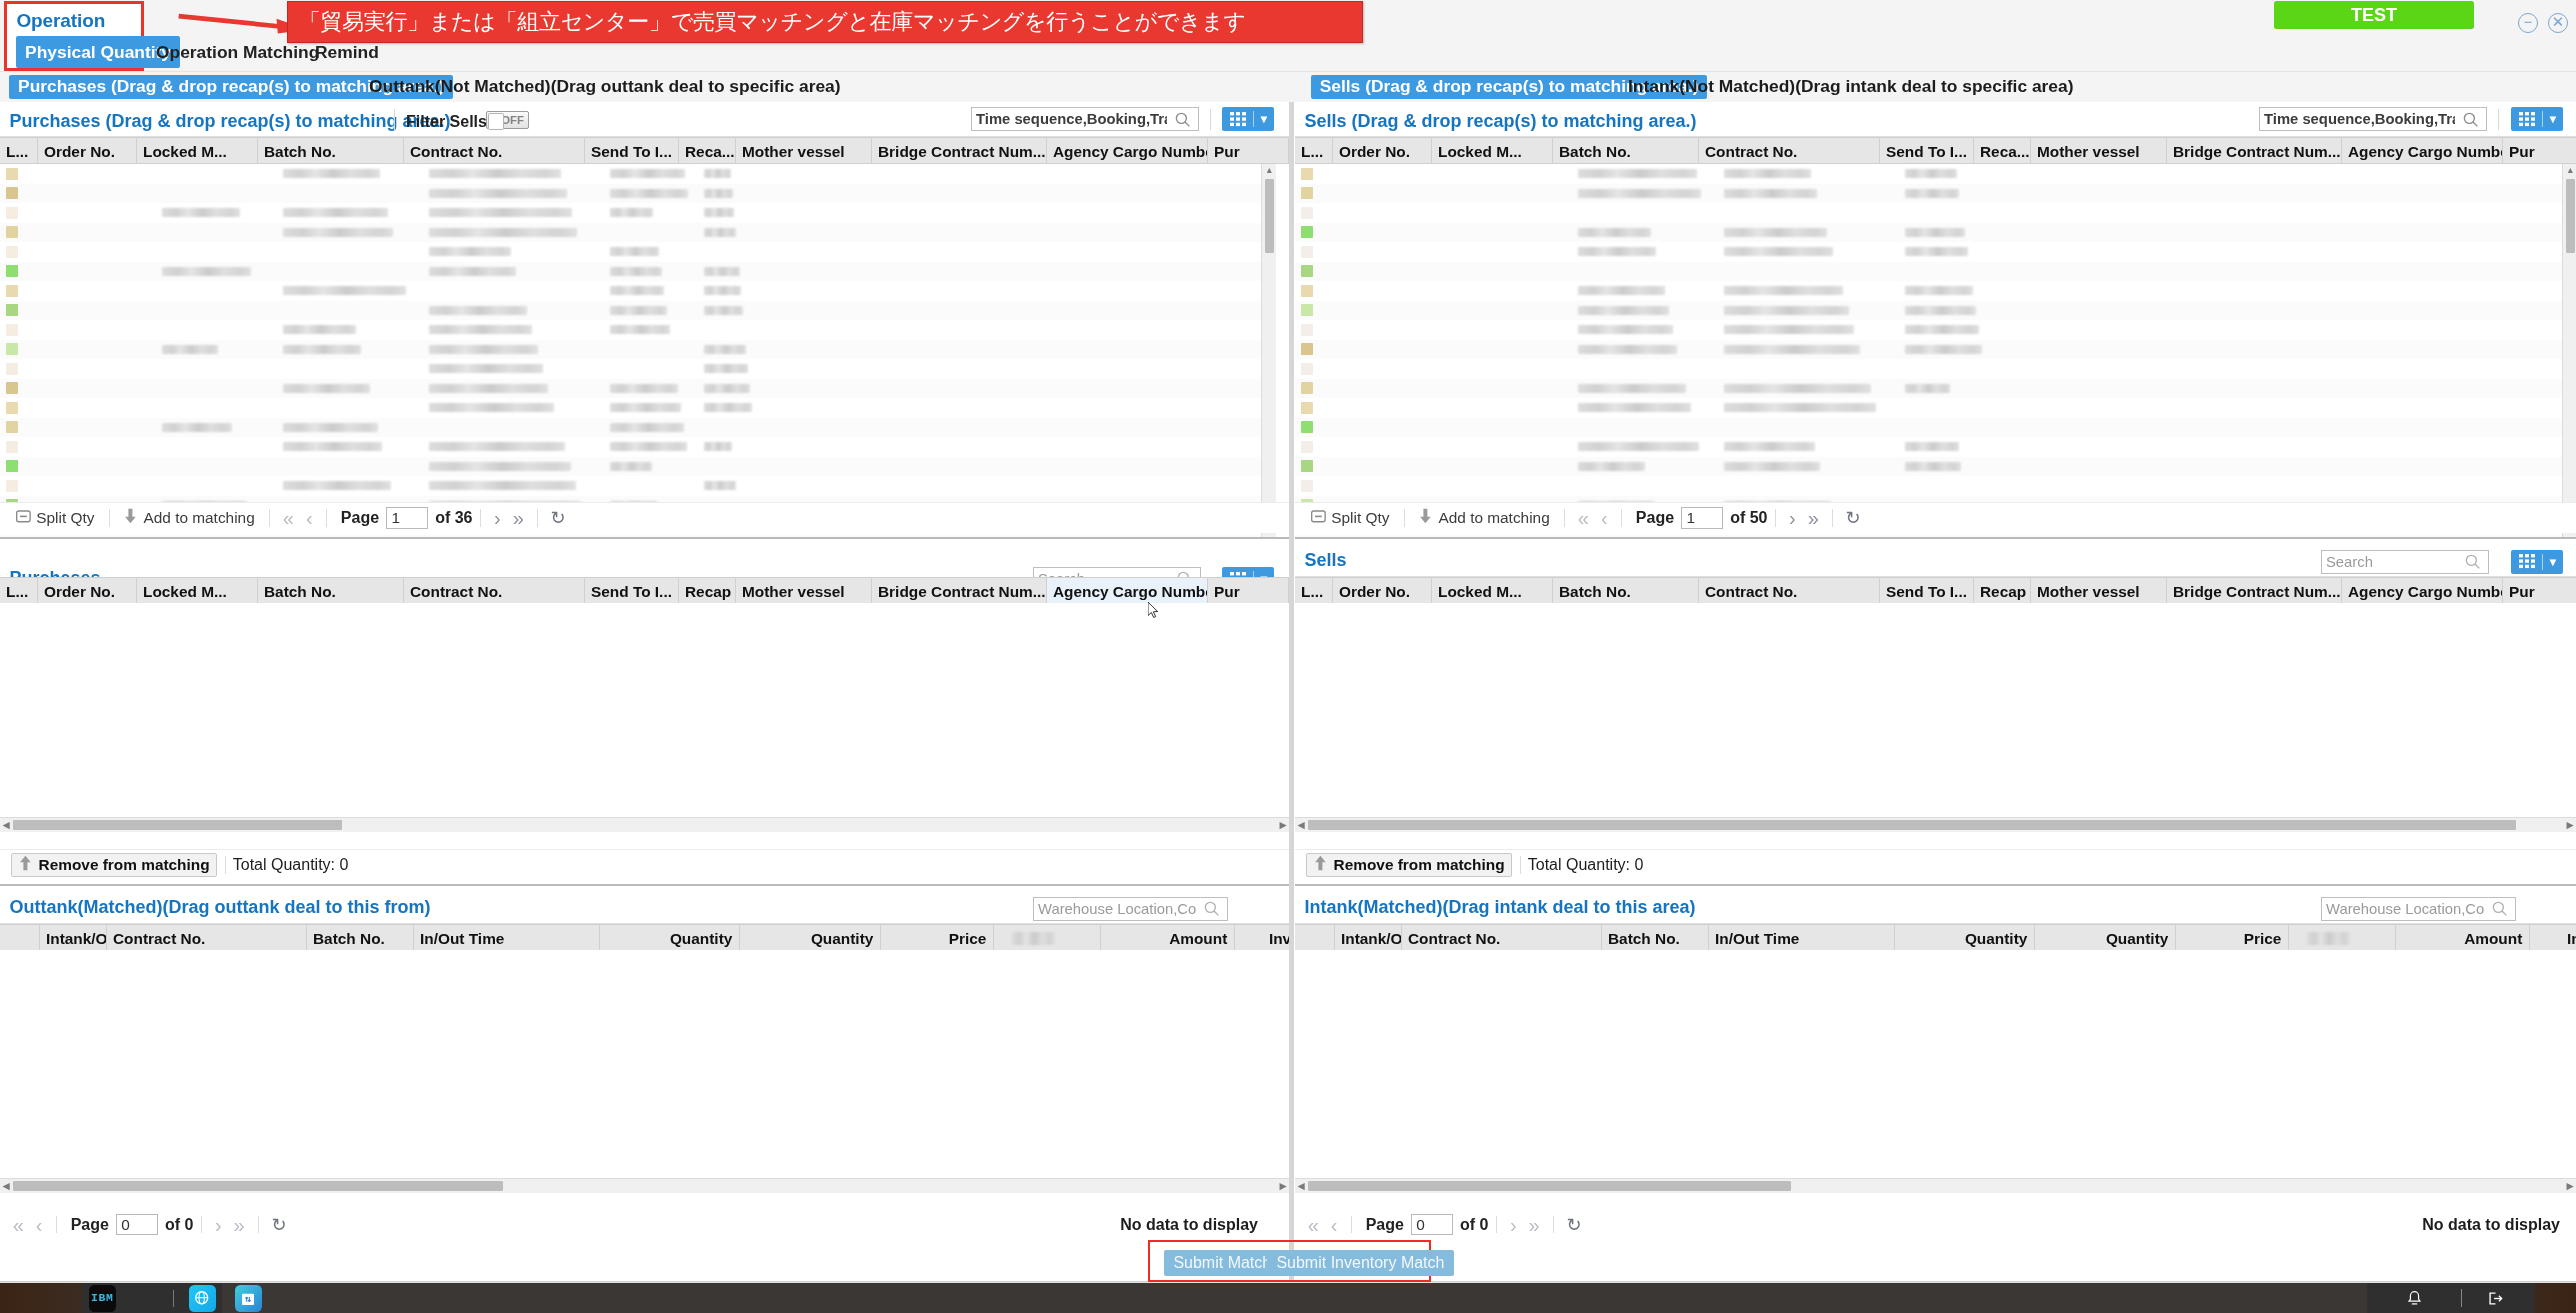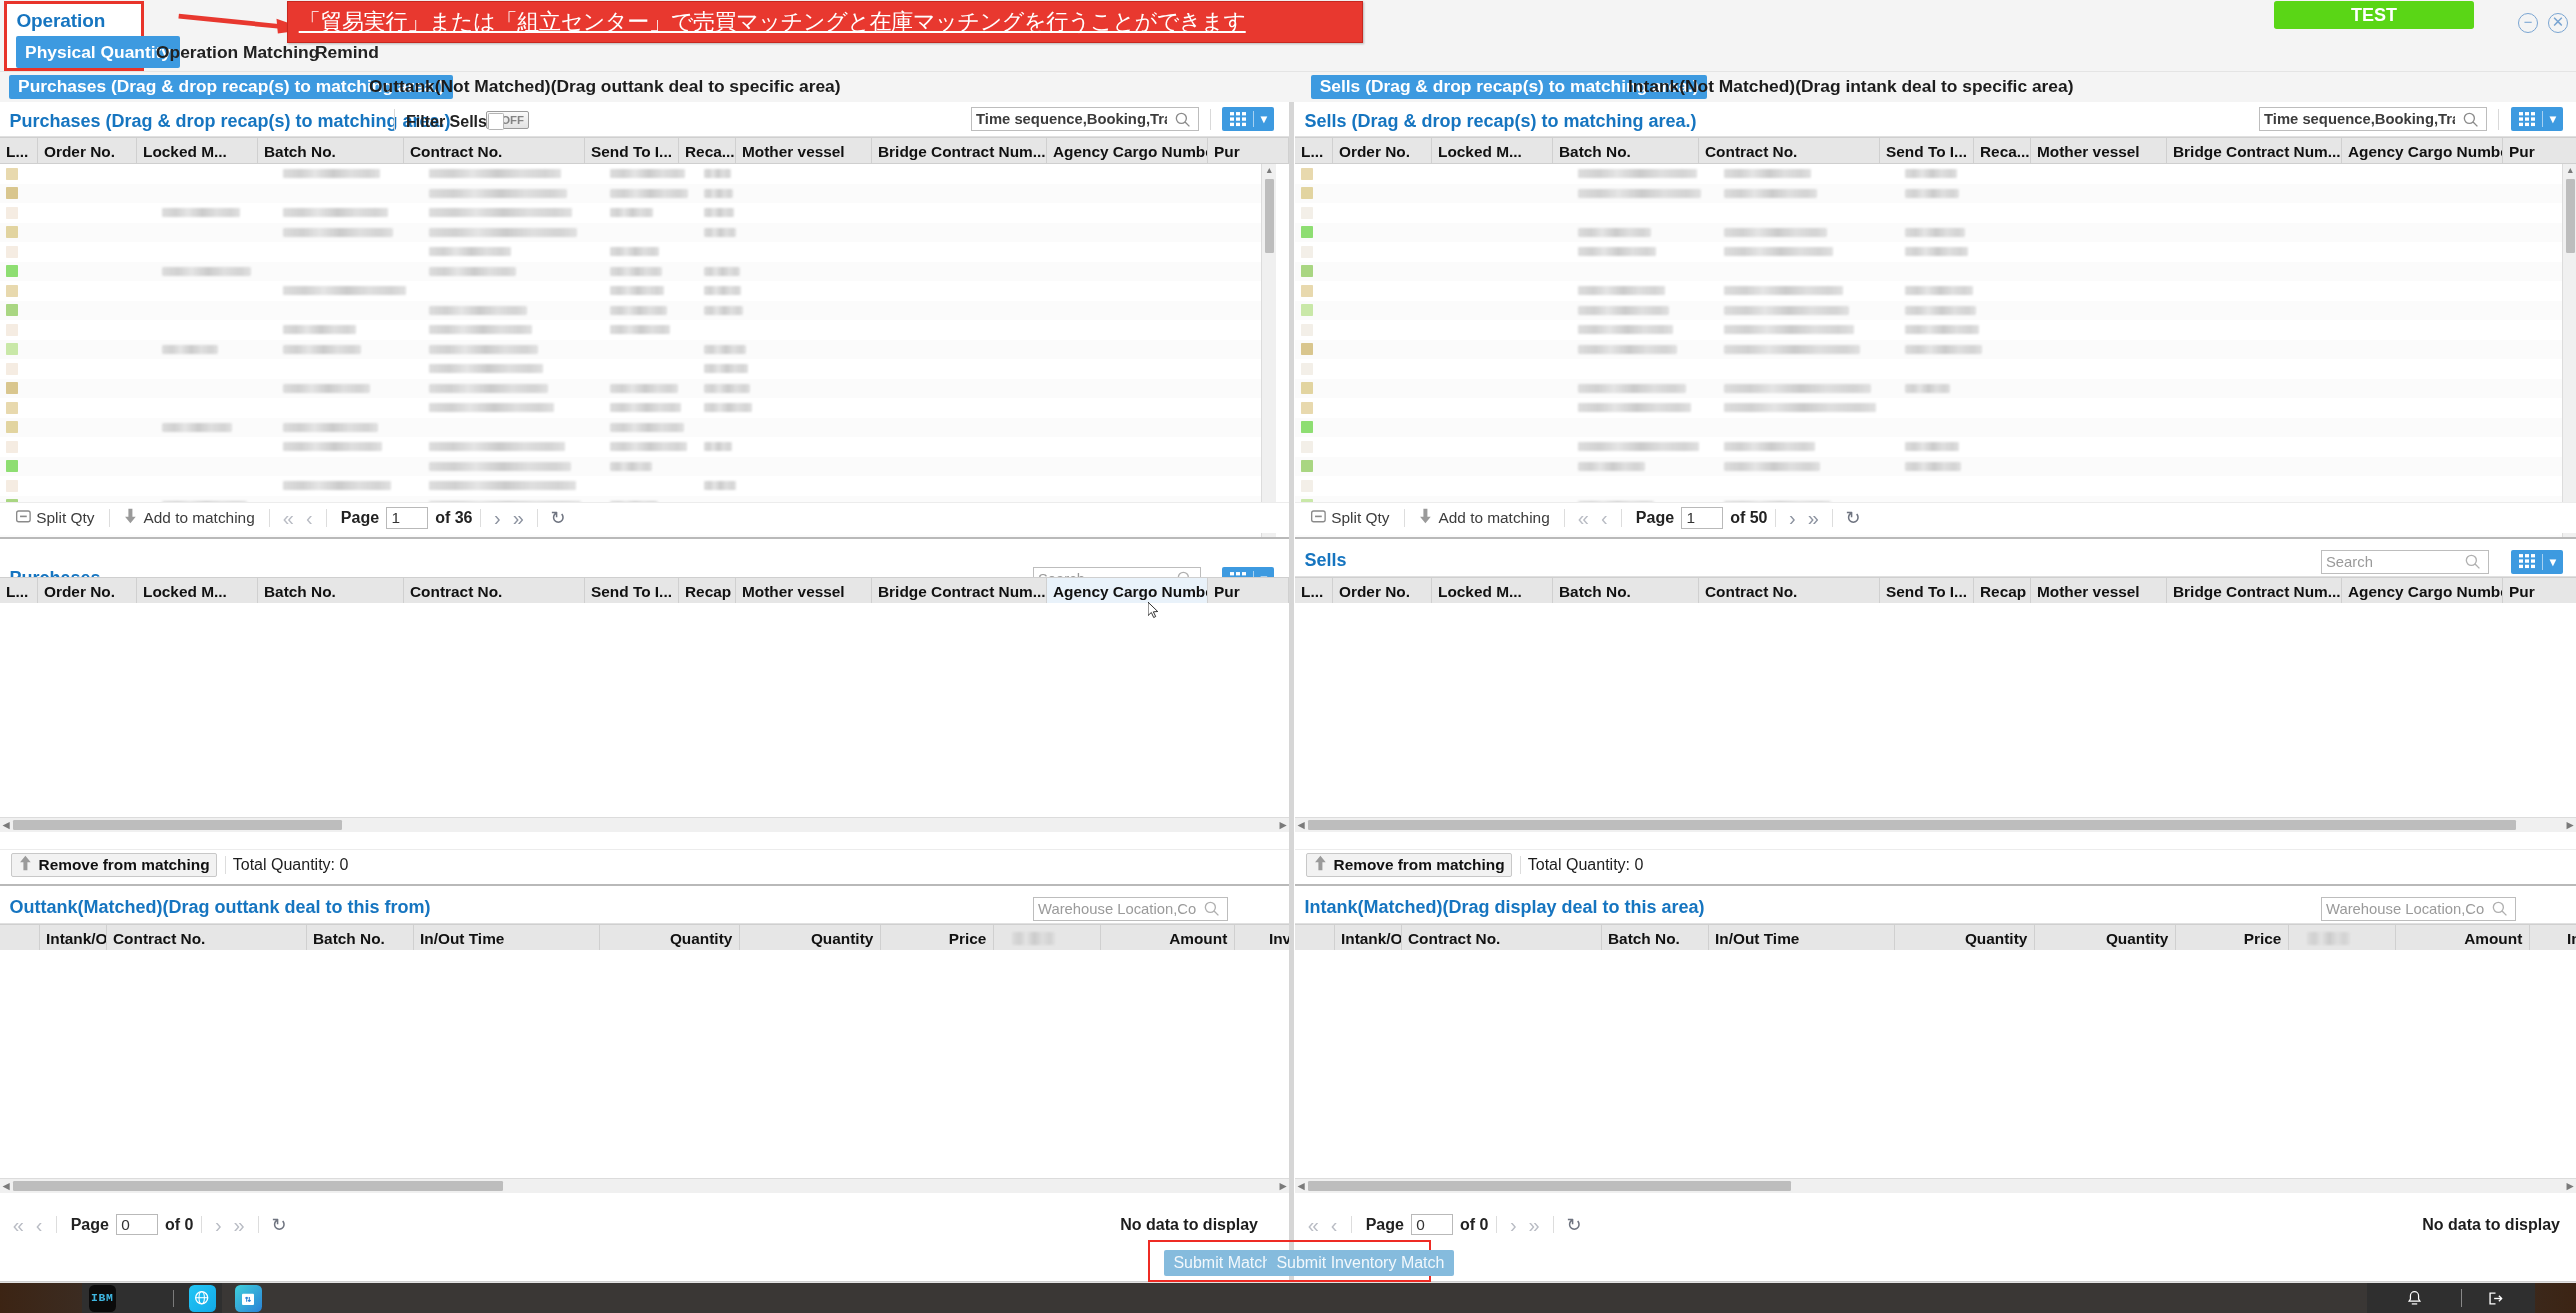--- a/index.html
+++ b/index.html
@@ -55,21 +55,20 @@
     border: 0.7px solid #c8271f;
     display: flex; align-items: center;
     padding-left: 10.7px;
     box-shadow: 1.3px 1.3px 2px rgba(0,0,0,0.25);
   }
   .banner-text {
     color: #ffffff; font-size: 22px; font-weight: 500;
     font-family: "DejaVu Sans", sans-serif;
     white-space: nowrap;
     letter-spacing: -0.3px;
-    text-decoration: underline;
   }
   .test-btn {
     position: absolute; left: 2274px; top: 1.3px;
     width: 200px; height: 28px;
     background: #5ad616; color: #ffffff;
     font-size: 18px; font-weight: bold;
     display: flex; align-items: center; justify-content: center;
     border-radius: 2.7px;
   }
   .win-ctl {
@@ -1537,21 +1536,21 @@
     <span class="pg-arrow">»</span>
     <div class="gb-sep"></div>
     <span class="refresh">↻</span>
     <div style="flex:1"></div>
     <span class="nodata" style="margin-right:31px;">No data to display</span>
   </div>
 
   <div class="panel" style="left:1295px;top:884px;width:1281px;height:329px;border-top:2.7px solid #b9b9b9;">
 
     <div class="phead" style="top:2.7px;">
-      <div class="ptitle">Intank(Matched)(Drag display deal to this area)</div>
+      <div class="ptitle">Intank(Matched)(Drag intank deal to this area)</div>
       <div class="searchbox plain" style="left:1026px;top:8px;width:195px;">
         <input placeholder="Warehouse Location,Contract No" style="">
         <span class="mag">
           <svg width="17.4" height="17.4" viewBox="0 0 26 26">
               <circle cx="11" cy="11" r="7.5" fill="none" stroke="#b0b0b0" stroke-width="2"></circle>
               <line x1="16.5" y1="16.5" x2="23" y2="23" stroke="#b0b0b0" stroke-width="2"></line>
             </svg>
         </span>
       </div>
     </div>

